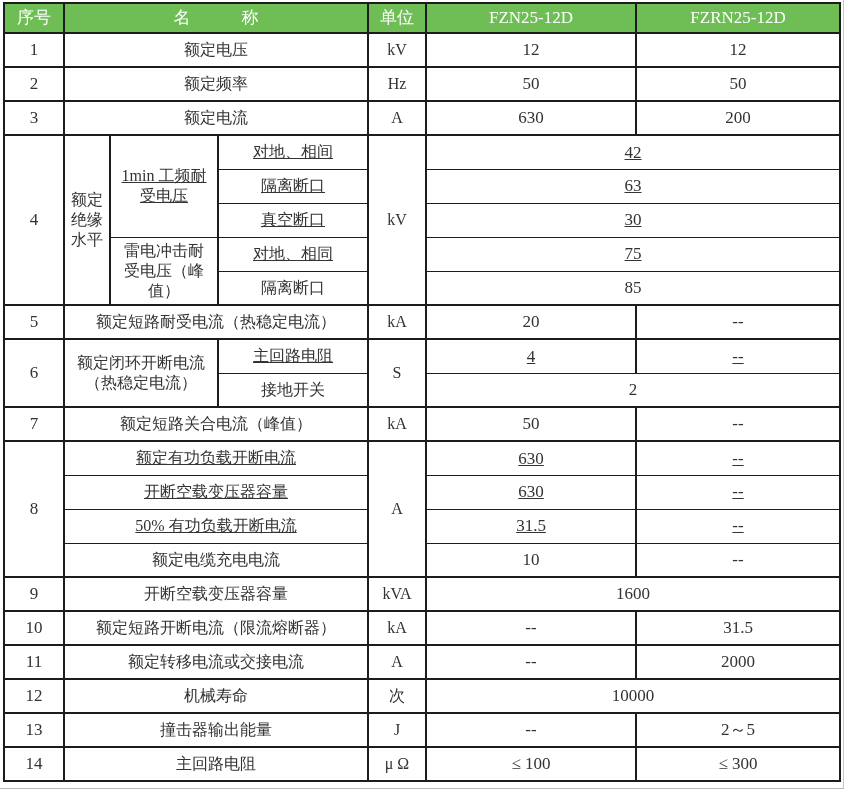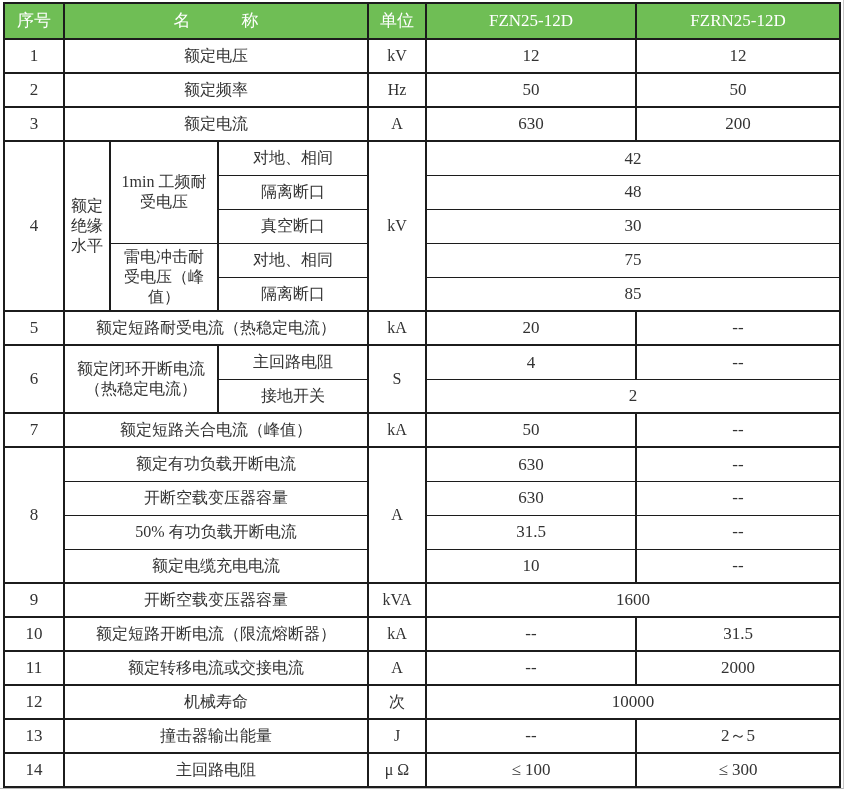--- a/index.html
+++ b/index.html
@@ -23,31 +23,31 @@
   td{
     border:2px solid #1c1c1c;
     text-align:center;
     vertical-align:middle;
     padding:0 2px;
     font-size:16px;
     white-space:pre-line;
     line-height:1.25;
     overflow:hidden;
   }
-  tr.h-head{height:36px;}
+  tr.h-head{height:30px;}
   tr.h-row{height:34px;}
   td.head{
     background:#6FBE55;
     color:#ffffff;
     font-size:17px;
     font-weight:normal;
   }
   td.num{font-size:17px;}
   
-  td.b1{border-bottom-width:1px;}
+  td.b1{border-bottom-width:1px;text-decoration:underline;}
   td.t1{border-top-width:1px;}
 </style>
 </head>
 <body>
 
 <div class="page">
   <table class="spec">
     <colgroup>
       <col style="width:60px">
         <col style="width:46px">
@@ -97,21 +97,21 @@
 绝缘
 水平</td>
       <td rowspan="3" class="b1">1min 工频耐
 受电压</td>
       <td class="b1">对地、相间</td>
       <td rowspan="5">kV</td>
       <td class="num b1" colspan="2">42</td>
     </tr>
     <tr class="h-row">
       <td class="t1 b1">隔离断口</td>
-      <td class="num t1 b1" colspan="2">48</td>
+      <td class="num t1 b1" colspan="2">63</td>
     </tr>
     <tr class="h-row">
       <td class="t1 b1">真空断口</td>
       <td class="num t1 b1" colspan="2">30</td>
     </tr>
     <tr class="h-row">
       <td rowspan="2" class="t1">雷电冲击耐
 受电压（峰
 值）</td>
       <td class="t1 b1">对地、相同</td>

